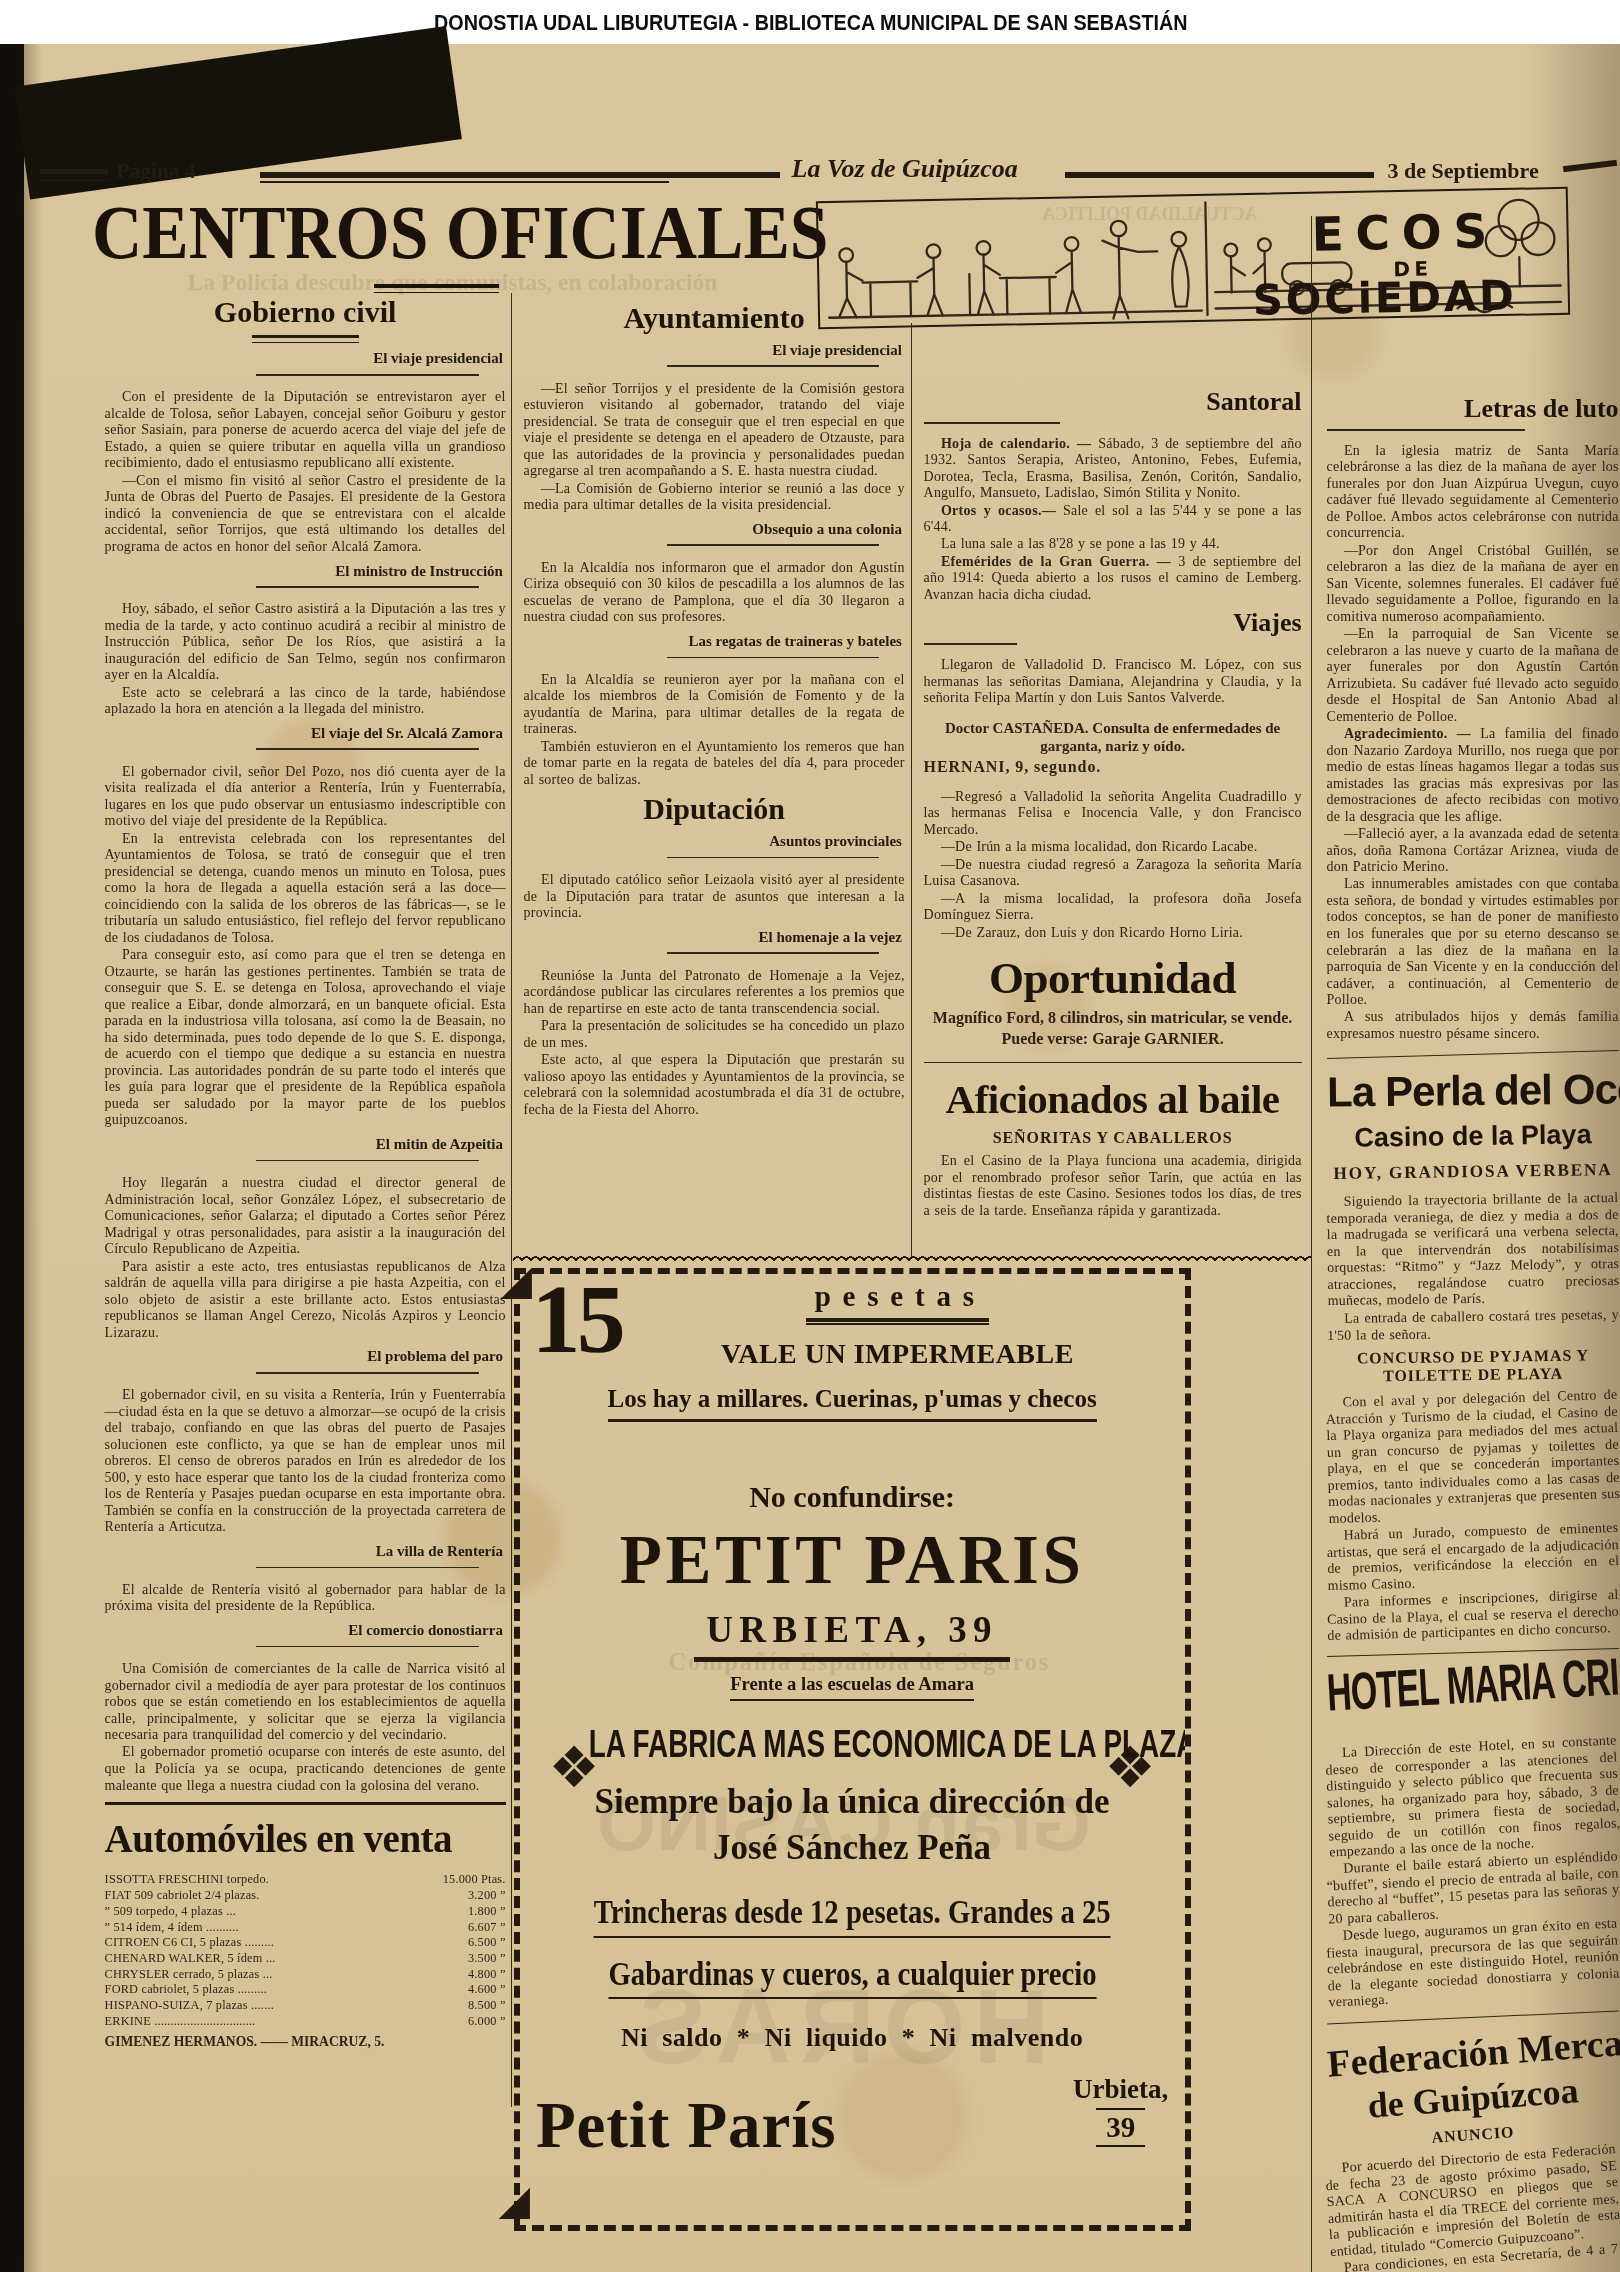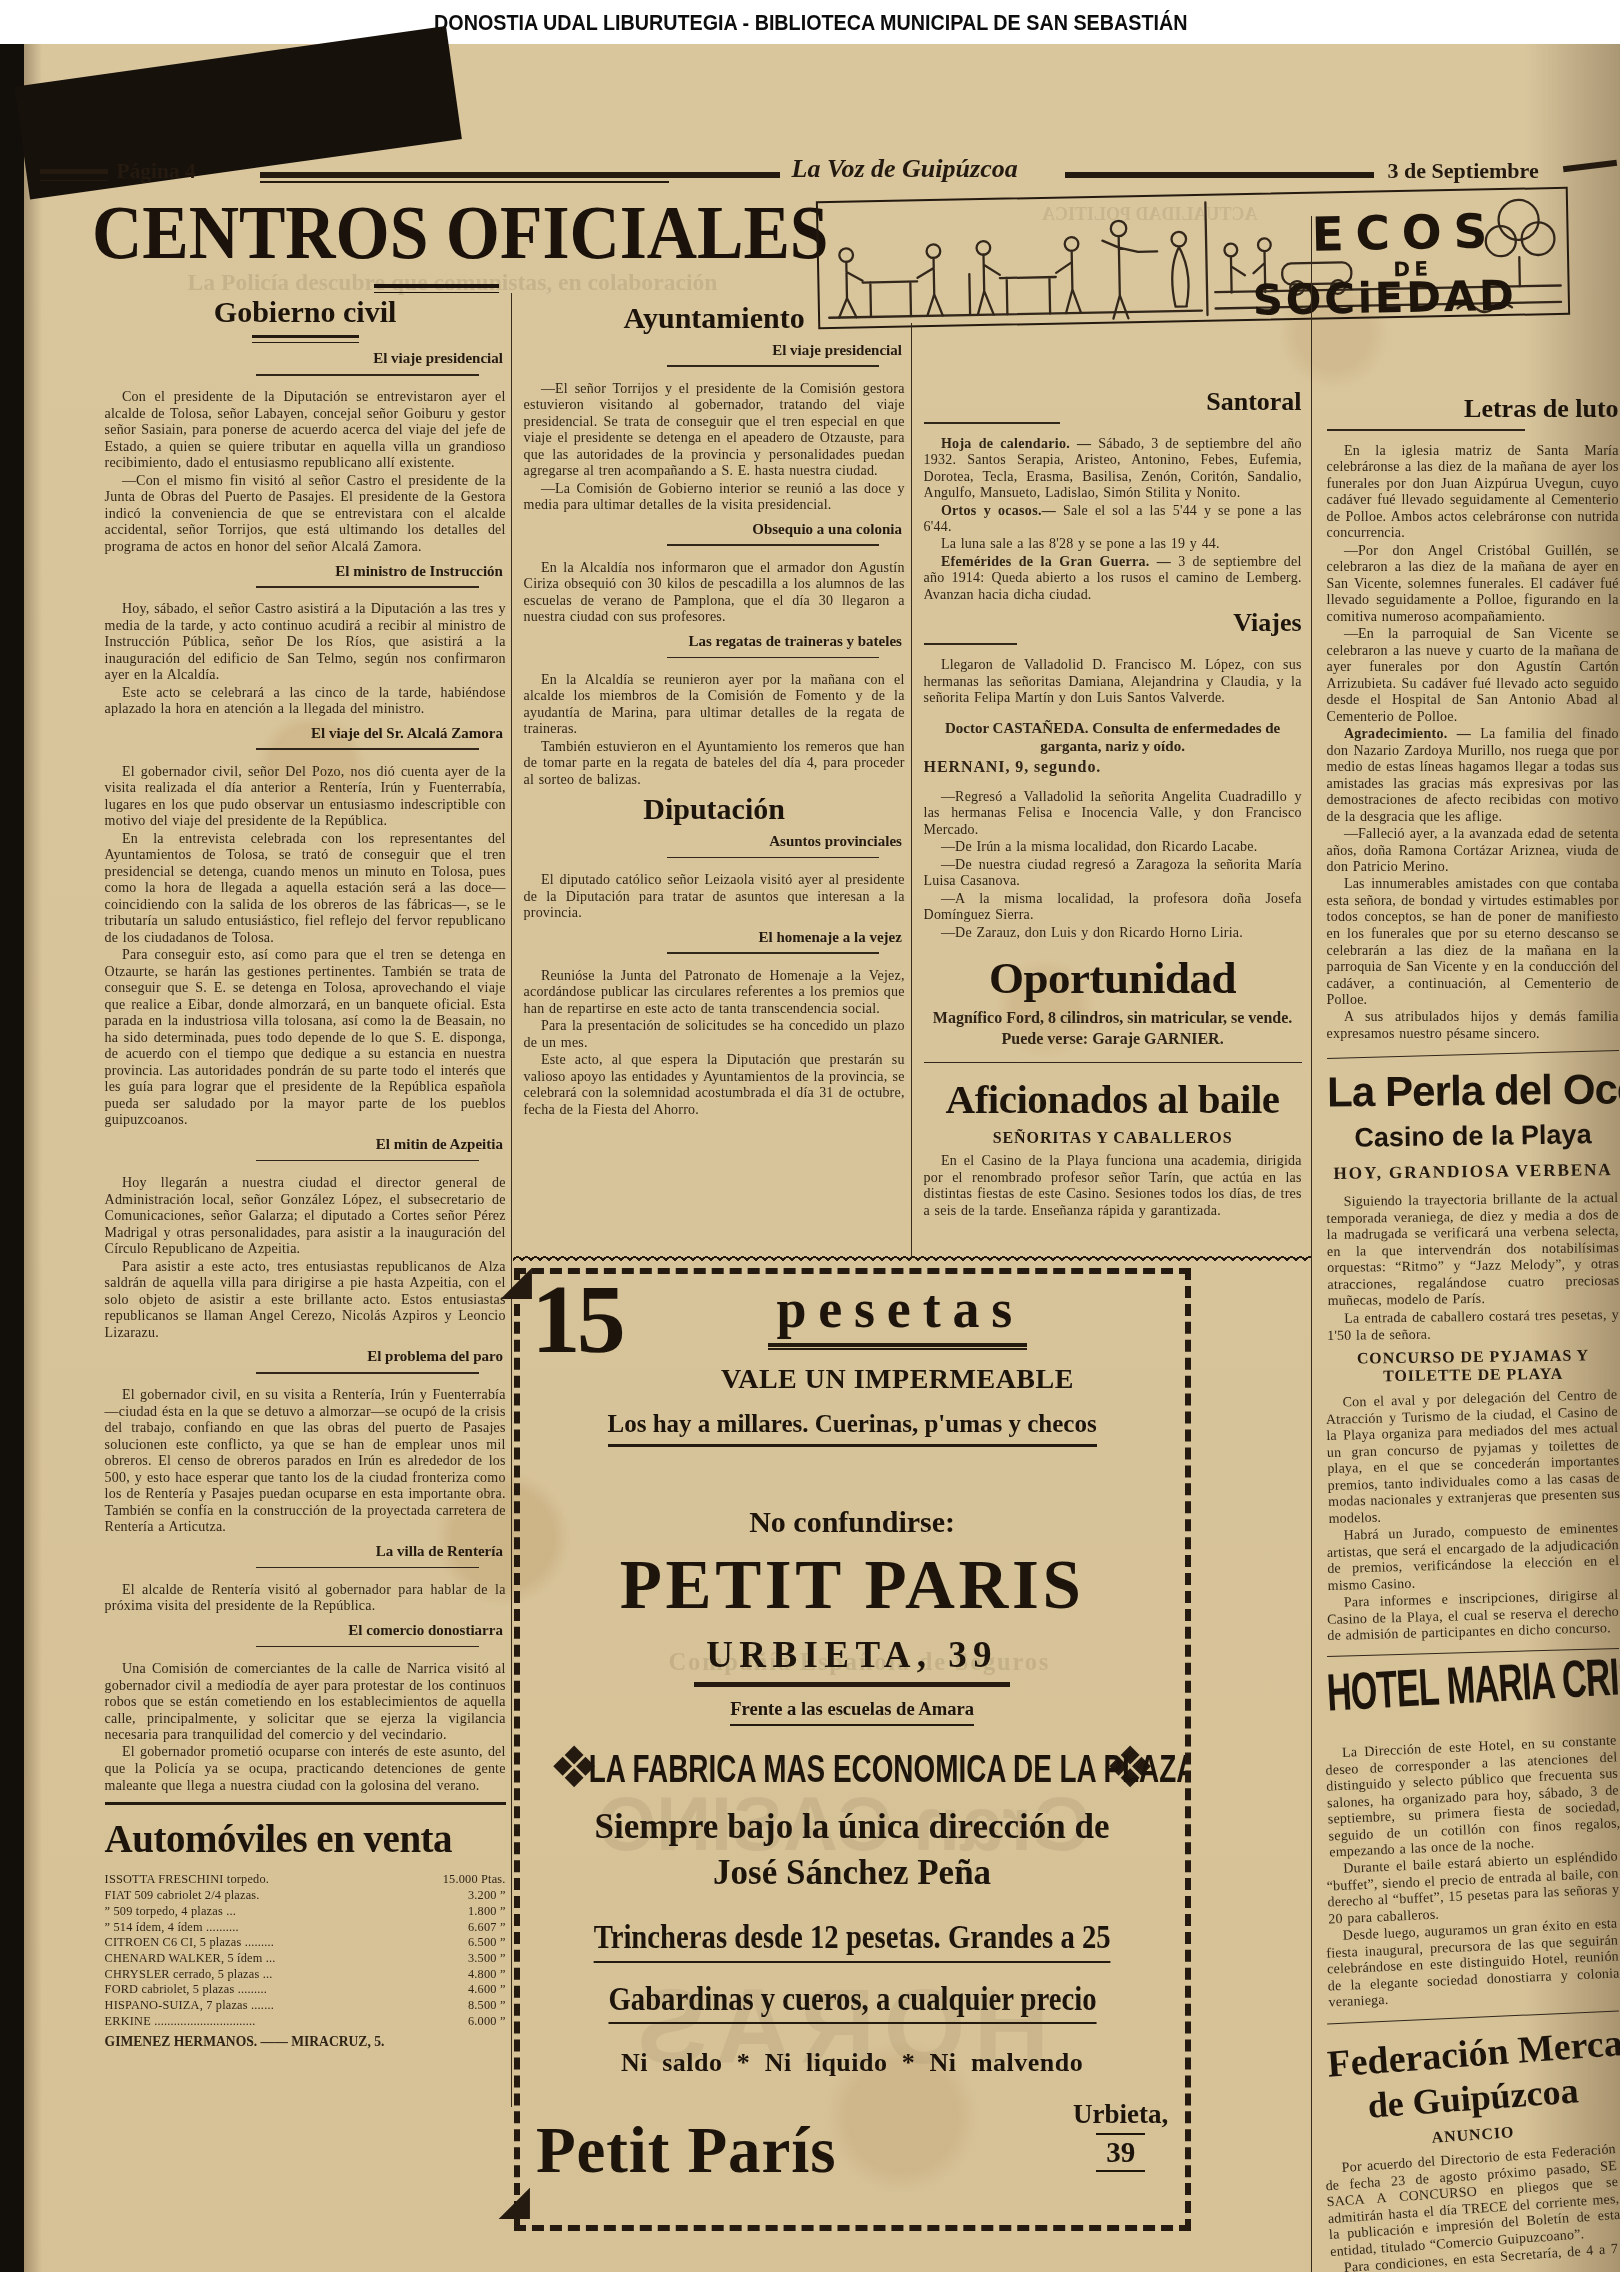--- a/index.html
+++ b/index.html
@@ -129,21 +129,21 @@
   .ad{
     position:absolute;left:490px;top:1224px;width:677px;height:963px;z-index:3;
     border:6.8px dashed #241a10;box-sizing:border-box;padding:6.4px 11.8px;overflow:hidden;
   }
   .ad-tower{position:absolute;font-family:"DejaVu Sans",sans-serif;color:#241a10;z-index:4;font-size:41px;line-height:1;}
   .tw1{left:477px;top:1216px;}
   .tw2{left:475px;top:2136px;}
   .ad-row1{display:flex;align-items:flex-start;}
   .ad-15{font-size:98px;line-height:.8;font-weight:bold;letter-spacing:-3.6px;color:#1d140b;}
   .ad-right{flex:1;text-align:center;padding-top:1.8px;}
-  .ad-pesetas{display:inline-block;font-size:54px;font-weight:bold;letter-spacing:11.8px;line-height:1;
+  .ad-pesetas{display:inline-block;font-size:29px;font-weight:bold;letter-spacing:11.8px;line-height:1;
     border-bottom:4.5px solid #241a10;padding:0 2.7px 7.3px 8.2px;position:relative;color:#1d140b;}
   .ad-pesetas::after{content:"";position:absolute;left:0;right:0;bottom:-6.4px;height:1.8px;background:#241a10;}
   .ad-vale{font-size:28px;font-weight:bold;letter-spacing:0.5px;margin-top:15.5px;white-space:nowrap;color:#1d140b;}
   .ad-loshay{font-size:25px;font-weight:bold;text-align:center;margin:15.5px auto 0;display:block;
     width:max-content;max-width:100%;border-bottom:3.2px solid #241a10;padding-bottom:5.5px;white-space:nowrap;color:#1d140b;}
   .ad-noconf{font-size:30px;font-weight:bold;text-align:center;margin-top:58px;color:#1d140b;}
   .ad-petit1{font-size:69px;font-weight:bold;text-align:center;letter-spacing:3.6px;line-height:1;
     margin-top:11.8px;white-space:nowrap;color:#1d140b;}
   .ad-urb{width:max-content;margin:13.6px auto 0;font-size:37px;font-weight:bold;letter-spacing:6.4px;
     border-bottom:5px solid #241a10;padding:0 11.8px 5.5px;color:#1d140b;}

